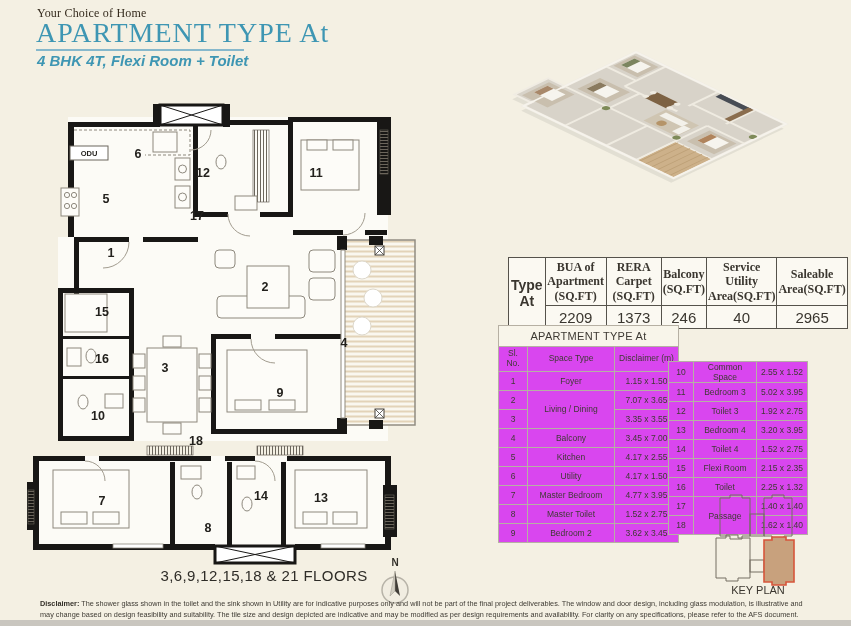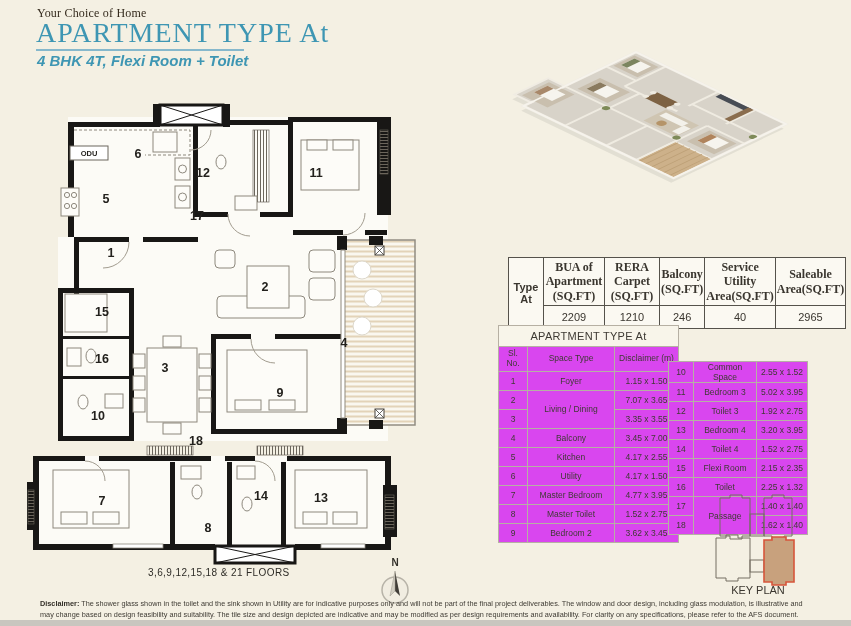--- a/index.html
+++ b/index.html
@@ -10,22 +10,22 @@
   #tagline{left:37px;top:6px;font-family:"Liberation Serif",serif;font-weight:normal;font-size:12px;color:#33291c;letter-spacing:.2px;}
   #page-title{left:36px;top:17px;font-family:"Liberation Serif",serif;font-size:28px;color:#3e96b3;letter-spacing:1px;}
   #title-underline{left:36px;top:49px;width:208px;height:2px;background:#86b8cc;}
   #subtitle{left:37px;top:52px;font-family:Liberation Sans, sans-serif;font-style:italic;font-weight:bold;font-size:15px;color:#3e96b3;}
 
   
   table{border-collapse:collapse;}
   #summary-table{left:508px;top:257px;}
   #summary-table th,#summary-table td{border:1px solid #55524b;background:#fbf9f2;text-align:center;vertical-align:middle;color:#3a362f;}
   #summary-table th{font-size:12px;font-weight:bold;padding:2px 1px;line-height:1.2;font-family:Liberation Serif, serif;}
-  #summary-table td{font-size:11px;height:22px;padding:0 2px;}
-  #summary-table .type-cell{font-size:11px;font-weight:bold;width:30px;margin-top:25px;}
+  #summary-table td{font-size:15px;height:22px;padding:0 2px;}
+  #summary-table .type-cell{font-size:14px;font-weight:bold;width:30px;margin-top:25px;}
 
   .space-tbl th,.space-tbl td{border:1px solid #b6b0a3;background:#d946ef;text-align:center;vertical-align:middle;color:#3e3a33;font-size:8.5px;}
   .space-tbl td{height:18px;padding:0 2px;}
   .space-tbl th{padding:2px;}
   #space-left{left:498px;top:325px;}
   #space-right{left:668px;top:361px;}
   #space-left .tbl-title{font-size:11px;height:16px;background:#f8f5ea;font-weight:400;letter-spacing:.3px;}
   #space-left th.colhead{font-size:8.5px;font-weight:400;line-height:1.15;}
   #space-left td:nth-child(1){width:24px;}
   #space-left .space-name{width:82px;}
@@ -36,21 +36,21 @@
 
   
   #floorplan{left:25px;top:100px;}
   .room-num{font-family:"Liberation Sans",sans-serif;font-size:12.5px;font-weight:600;fill:#23211d;text-anchor:middle;dominant-baseline:middle;}
   .wall{fill:#181715;}
   .thin{stroke:#8d887d;stroke-width:1;fill:#fdfcf8;}
   .arc{stroke:#a29c8f;stroke-width:1;fill:none;}
   .dash{stroke:#8d887d;stroke-width:1;fill:none;stroke-dasharray:3 2;}
 
   
-  #floors-note{left:148px;top:567px;width:250px;text-align:left;font-size:10px;color:#2e2c27;letter-spacing:.4px;}
+  #floors-note{left:139px;top:567px;width:250px;text-align:center;font-size:15px;color:#2e2c27;letter-spacing:.4px;}
   #keyplan-wrap{left:698px;top:490px;}
   #compass-wrap{left:372px;top:554px;}
   #disclaimer{left:40px;top:598px;width:772px;font-size:7.3px;line-height:1.55;color:#3f3b34;}
   #disclaimer b{color:#332f28;}
   #bottom-bar{left:0;top:620px;width:851px;height:6px;background:#c9c6bf;}
 </style>
 </head>
 <body>
 
 <div class="abs" id="tagline">Your Choice of Home</div>
@@ -317,21 +317,21 @@
       <tr>
     <td class="type-cell" rowspan="2">Type At</td>
     <th style="width:58px">BUA of Apartment (SQ.FT)</th>
     <th style="width:52px">RERA Carpet (SQ.FT)</th>
     <th style="width:42px">Balcony (SQ.FT)</th>
     <th style="width:50px">Service Utility Area(SQ.FT)</th>
     <th style="width:50px">Saleable Area(SQ.FT)</th>
   </tr>
   <tr>
     <td>2209</td>
-    <td>1210</td>
+    <td>1373</td>
     <td>246</td>
     <td>40</td>
     <td>2965</td>
   </tr>
 </tbody>
   </table>
 
 <table class="abs space-tbl" id="space-left">
   <thead>
     <tr>

